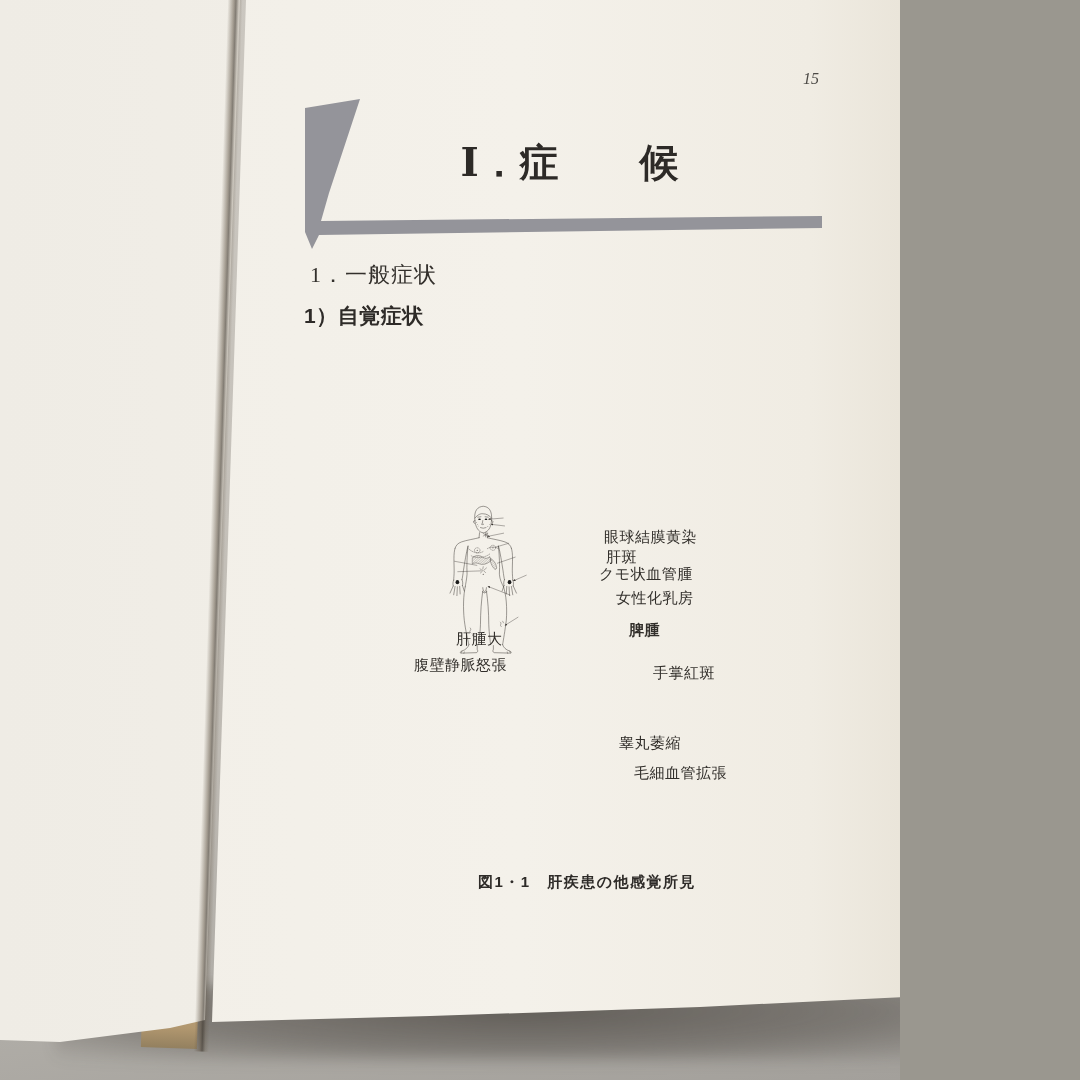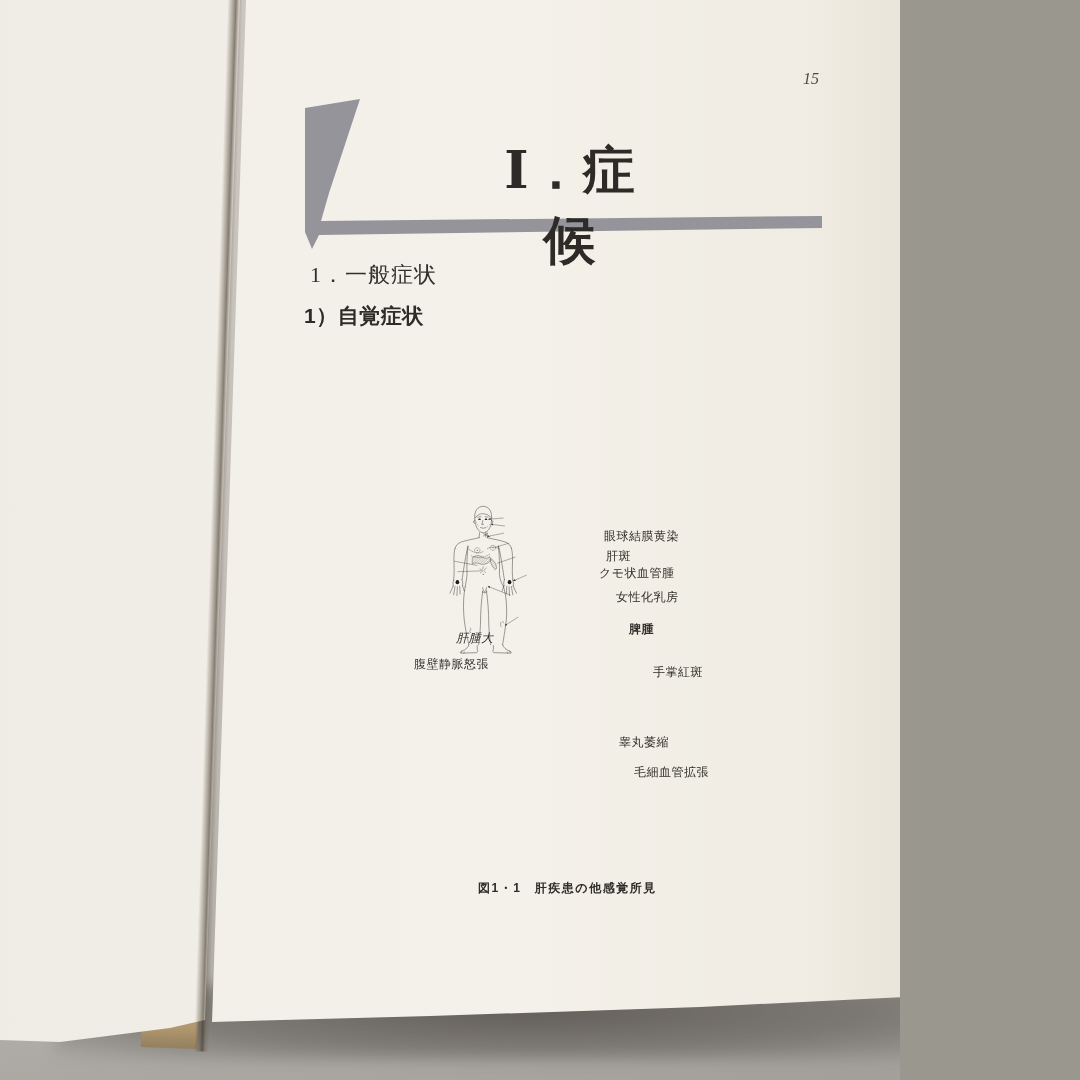--- a/index.html
+++ b/index.html
@@ -32,38 +32,38 @@
     clip-path:polygon(246px 0,903px 0,925px 320px,938px 660px,944px 995px,700px 1007px,430px 1016px,212px 1022px);
     background:linear-gradient(90deg,#d9d3c8 0%,#eae6dd 3%,#f2efe8 9%,#f4f1ea 58%,#f0ece3 90%,#eae5da 100%);}
   .gutter{position:absolute;left:228px;top:-8px;width:15px;height:1060px;
     transform:rotate(1.85deg);transform-origin:top center;
     background:linear-gradient(90deg,rgba(92,80,64,0) 0%,rgba(92,80,64,.5) 40%,rgba(58,50,40,.6) 55%,rgba(92,80,64,.25) 75%,rgba(92,80,64,0) 100%);}
   
   .content{position:absolute;inset:0;color:#33302c;}
   .pageno{position:absolute;left:803px;top:70px;font-style:italic;font-size:16px;color:#4c4a46;}
   .flag{position:absolute;left:298px;top:96px;}
   .chapter-title{position:absolute;left:430px;top:136px;width:280px;text-align:center;
-    font-size:52px;font-weight:600;letter-spacing:1px;color:#2d2a27;}
+    font-size:39px;font-weight:600;letter-spacing:1px;color:#2d2a27;}
   .sec{position:absolute;left:310px;top:260px;font-size:22px;letter-spacing:1px;color:#33302c;}
   .sub{position:absolute;font-family:"Liberation Sans","DejaVu Sans",sans-serif;
     font-weight:bold;font-size:21px;color:#2e2b28;letter-spacing:.5px;}
   .sub1{left:304px;top:302px;}
   .sub2{left:306px;top:470px;}
   .bodytext{position:absolute;left:294px;top:346px;width:560px;
     font-size:13.3px;line-height:27px;text-align:justify;text-indent:13px;color:#3a3733;}
   .figure-svg{position:absolute;left:420px;top:505px;}
-  .fl{position:absolute;font-size:12px;color:#322f2b;white-space:nowrap;letter-spacing:.5px;}
+  .fl{position:absolute;font-size:15px;color:#322f2b;white-space:nowrap;letter-spacing:.5px;}
   .fl-eye{left:604px;top:528px;}   .fl-cheek{left:606px;top:548px;}
   .fl-chest{left:599px;top:565px;} .fl-breast{left:616px;top:589px;}
-  .fl-spleen{left:629px;top:621px;font-weight:bold;}.fl-liver{left:456px;top:630px;font-style:italic;}
+  .fl-spleen{left:629px;top:621px;font-weight:bold;}.fl-liver{left:456px;top:630px;}
   .fl-abdomen{left:414px;top:656px;}.fl-palm{left:653px;top:664px;}
   .fl-groin{left:619px;top:712px;margin-top:22px;} .fl-calf{left:634px;top:764px;}
   .caption{position:absolute;left:478px;top:873px;
     font-family:"Liberation Sans","DejaVu Sans",sans-serif;font-weight:bold;
-    font-size:12px;letter-spacing:1.5px;color:#2e2b28;margin-top:7px;}
+    font-size:15px;letter-spacing:1.5px;color:#2e2b28;}
 </style>
 </head>
 <body>
 
 <div id="scene">
   <div class="floor"></div>
   <div class="book-shadow"></div>
   <div class="spine-tan"></div>
   <div class="red-edge"></div>
   <div class="fore-edge"></div>

